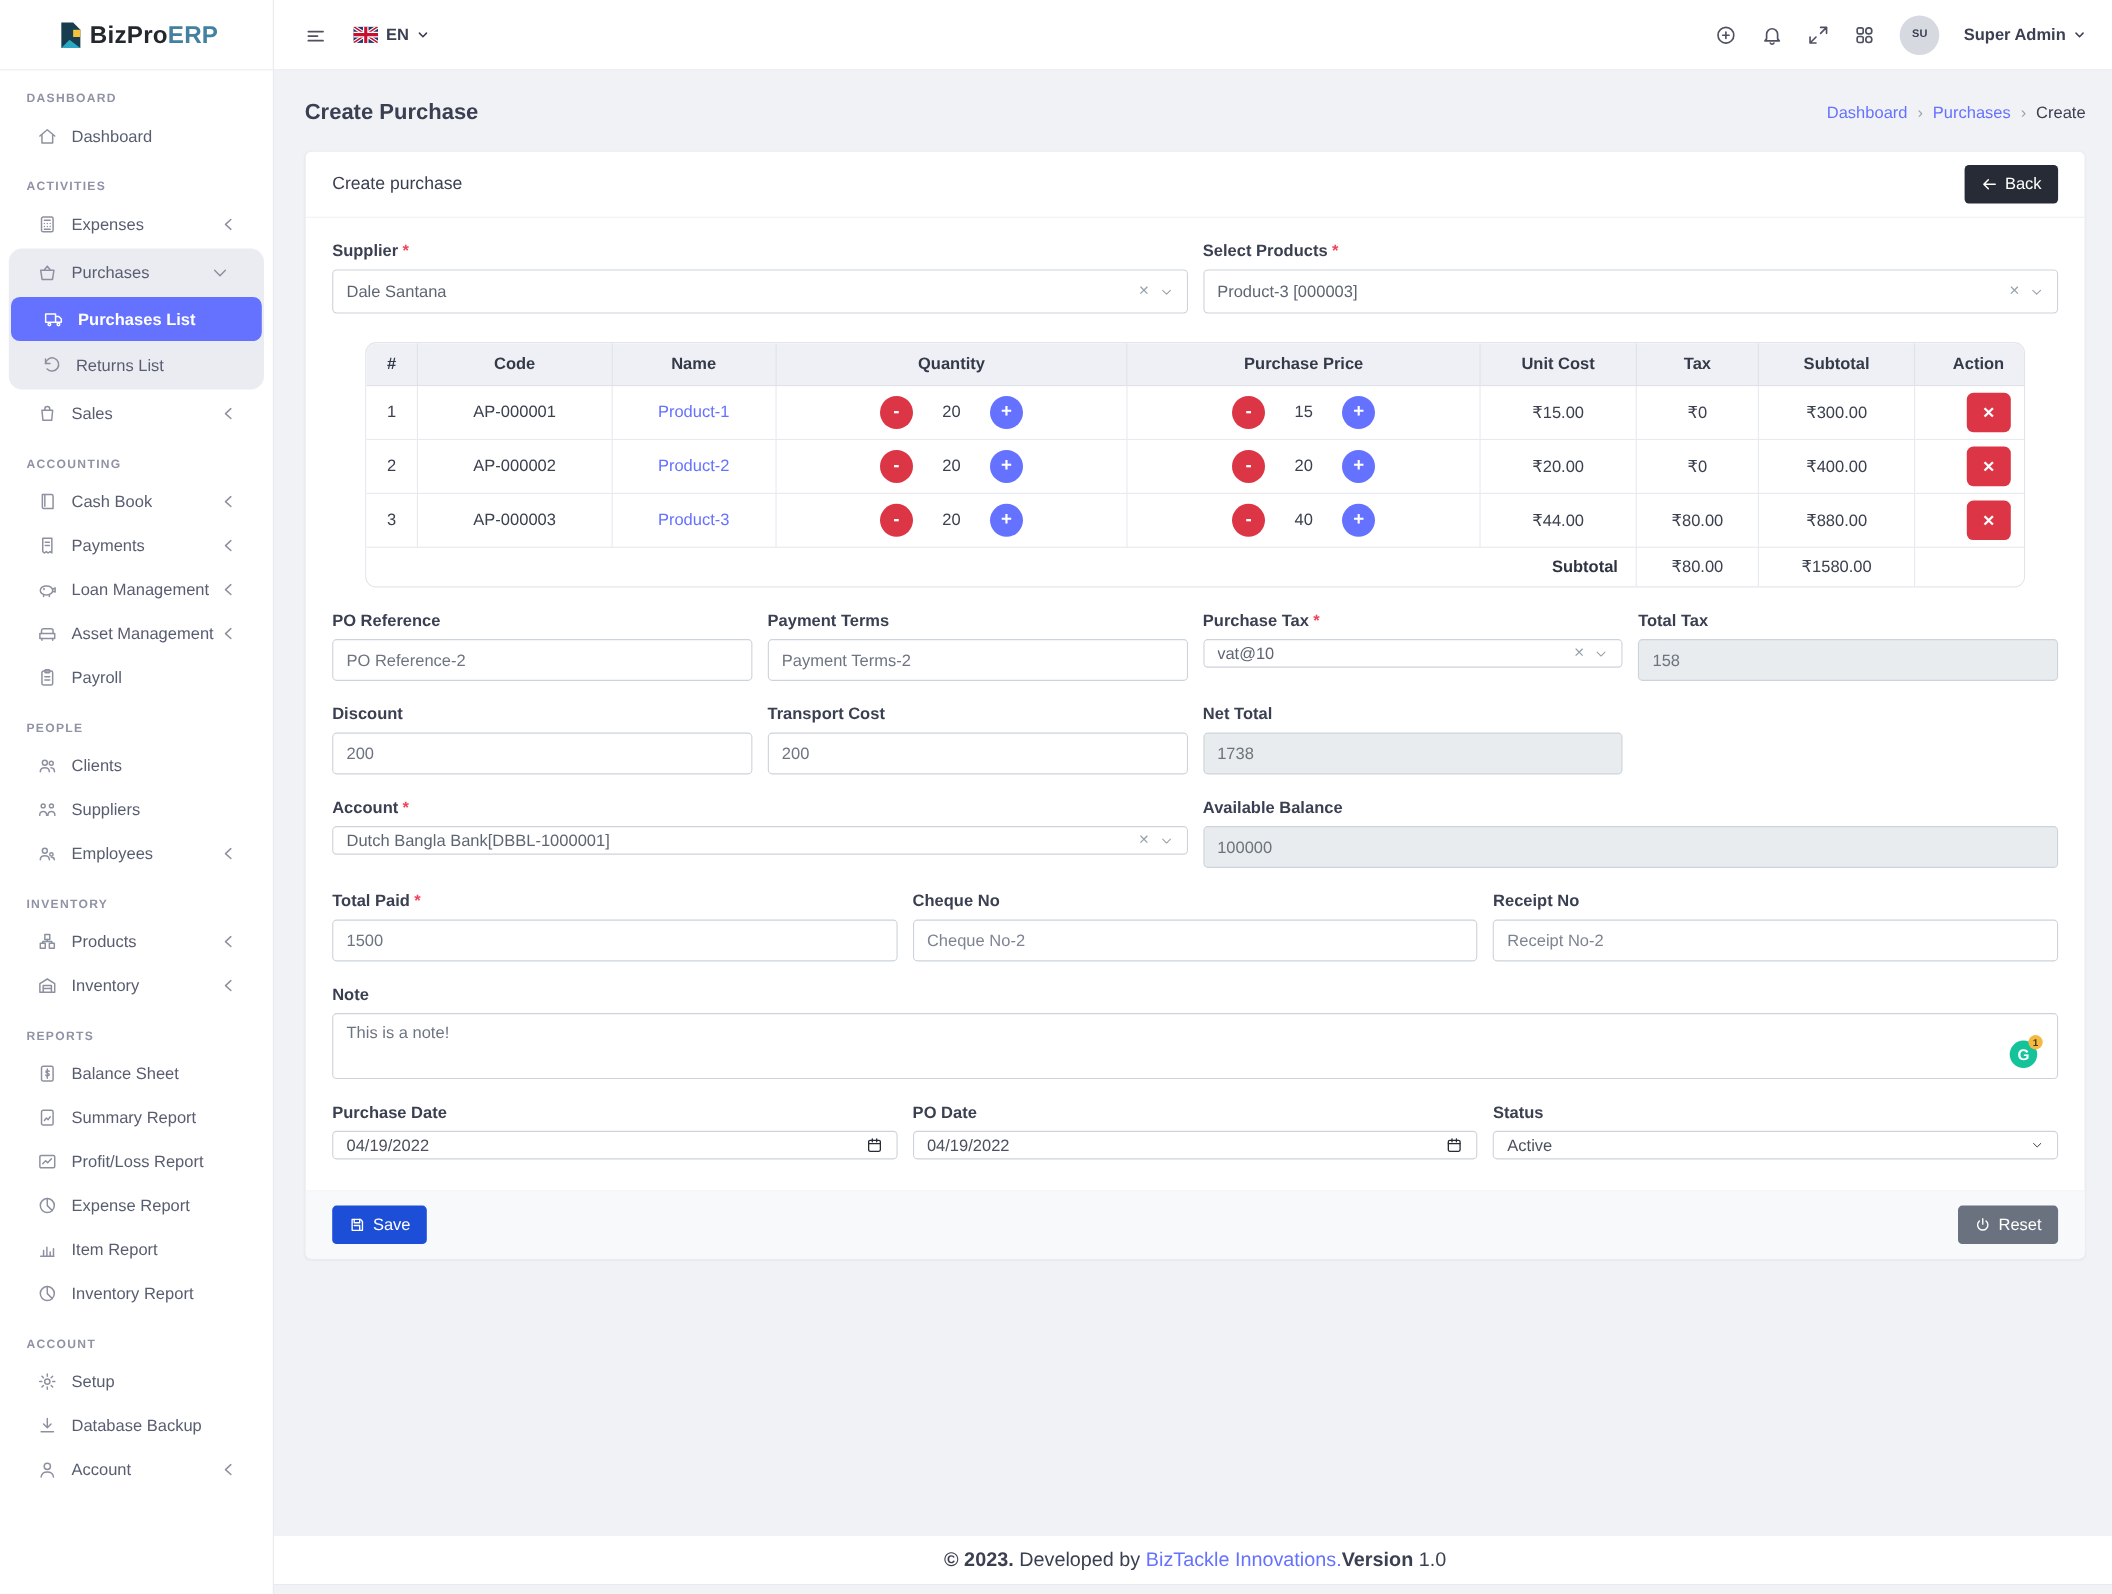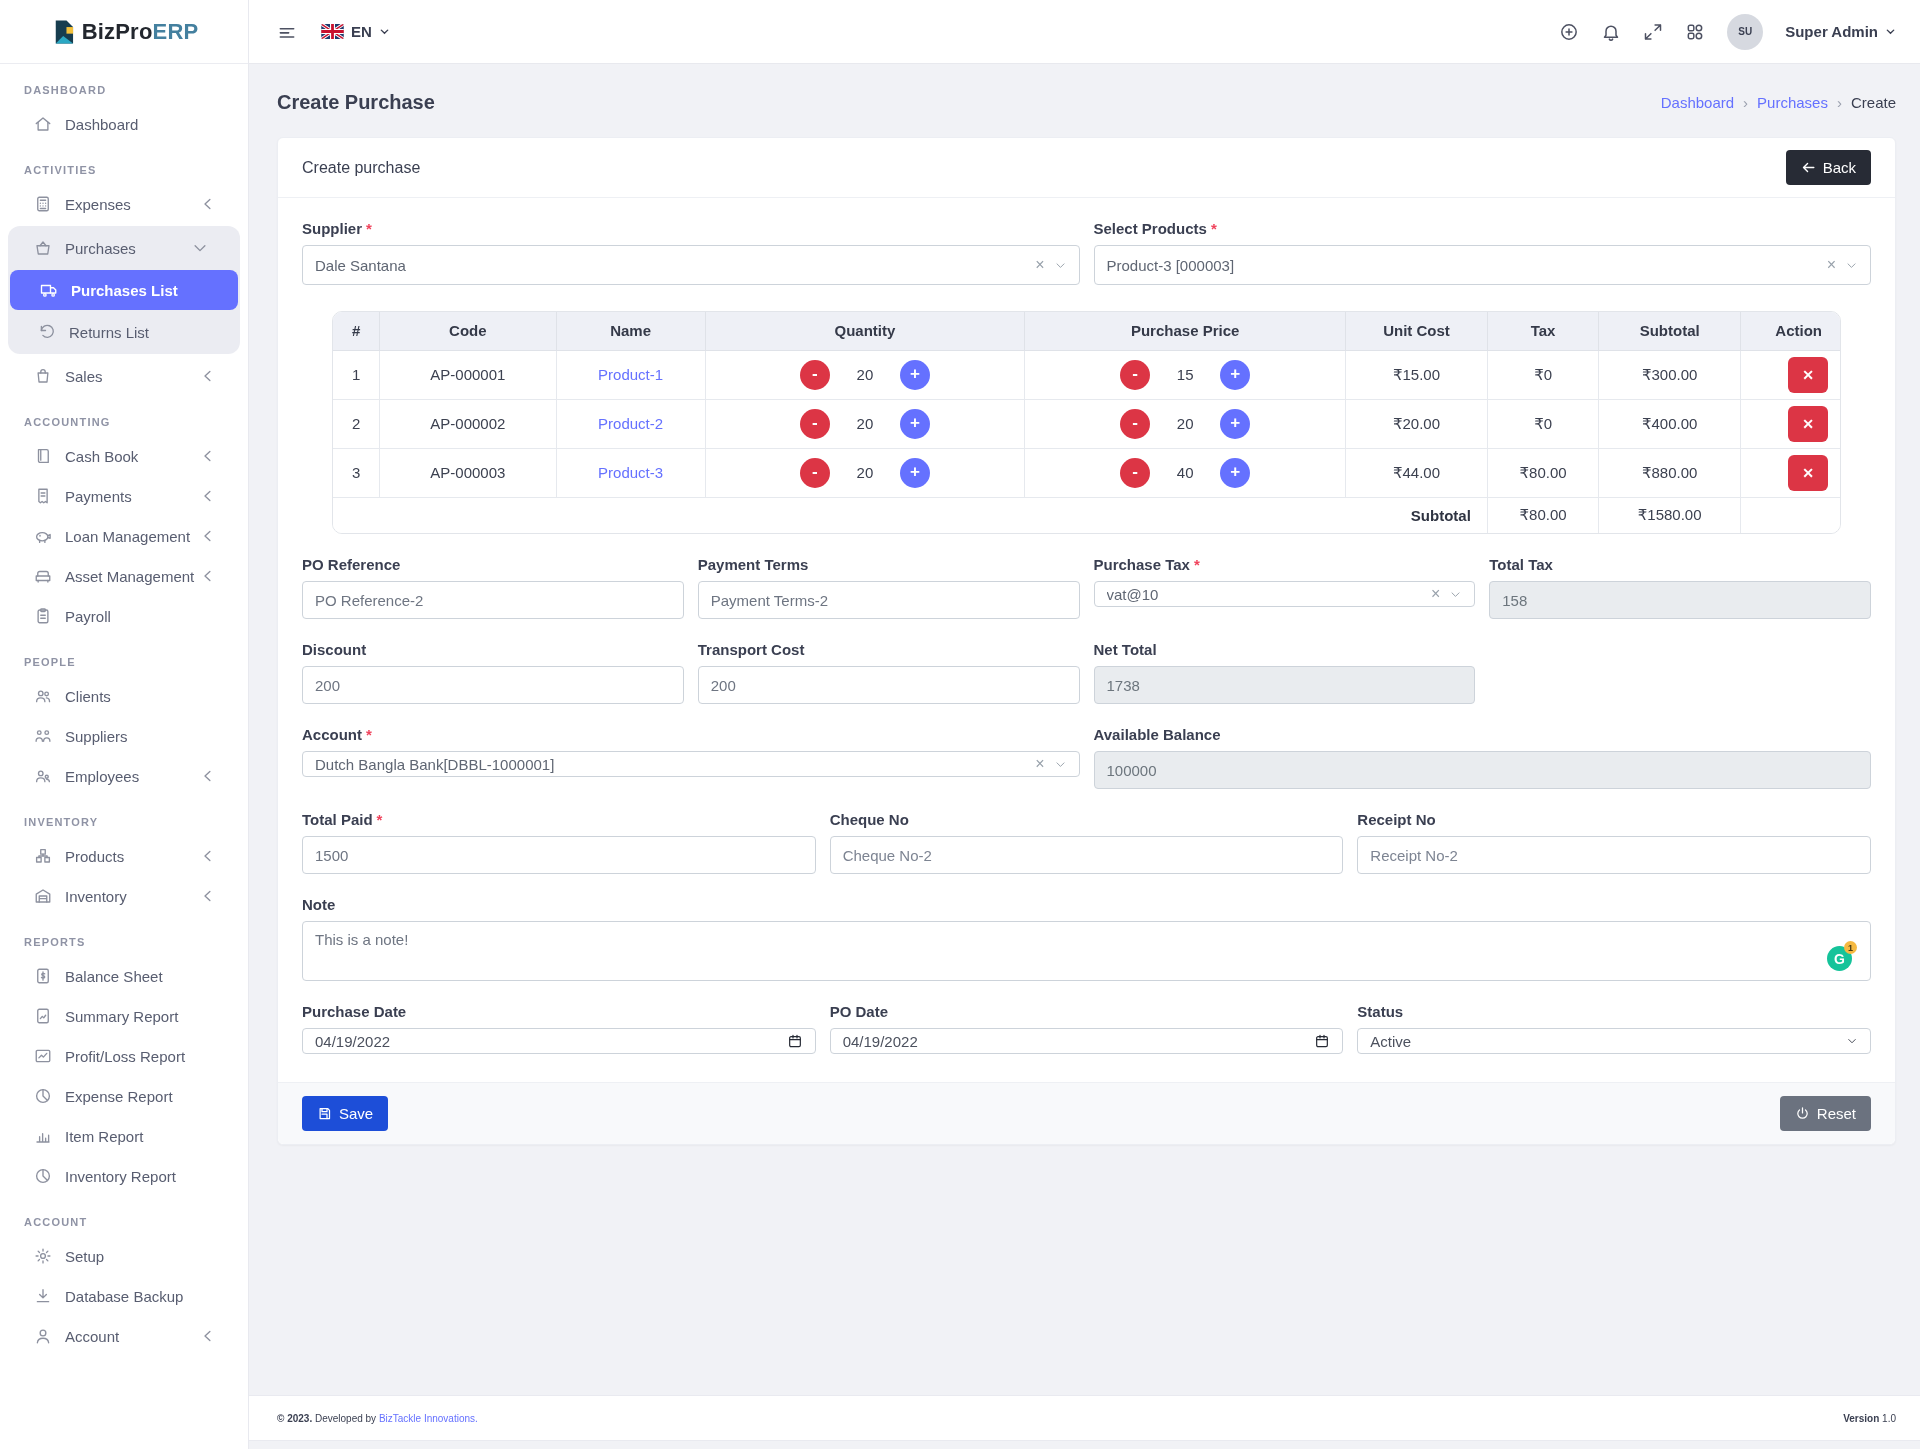--- a/index.html
+++ b/index.html
@@ -101,21 +101,21 @@
   .circle.minus { background:#dc3545; }
   .circle.plus { background:#6571ff; }
   .stepval { min-width:26px; }
   .xbtn { width:40px; height:36px; border:none; border-radius:6px; background:#dc3545; color:#fff; font-size:14px; font-weight:700; cursor:pointer; }
   tr.tfoot td { height:36px; }
   td.sub-label { text-align:right; font-weight:700; color:#2f3442; padding-right:16px; }
 
   .card-foot { display:flex; align-items:center; justify-content:space-between; padding:13px 24px; background:#f8f9fb; border-top:1px solid #eef0f4; border-radius:0 0 6px 6px; }
 
   
-  .page-footer { position:absolute; left:249px; right:0; bottom:8px; height:46px; background:#fff; border-top:1px solid #e9eaf0; border-bottom:1px solid #e9eaf0; display:flex; align-items:center; justify-content:space-between; padding:0 24px 0 28px; font-size:10px; color:#3a3f51; }
+  .page-footer { position:absolute; left:249px; right:0; bottom:8px; height:46px; background:#fff; border-top:1px solid #e9eaf0; border-bottom:1px solid #e9eaf0; display:flex; align-items:center; justify-content:center; padding:0 24px 0 28px; font-size:18px; color:#3a3f51; }
   .ft-left .c1 { font-weight:700; }
   .ft-left a { color:#6571ff; text-decoration:none; cursor:pointer; }
   .ft-right .v1 { font-weight:700; }
 </style>
 </head>
 <body>
 
 <aside class="sidebar">
   <div class="logo">
     <span class="icon">

